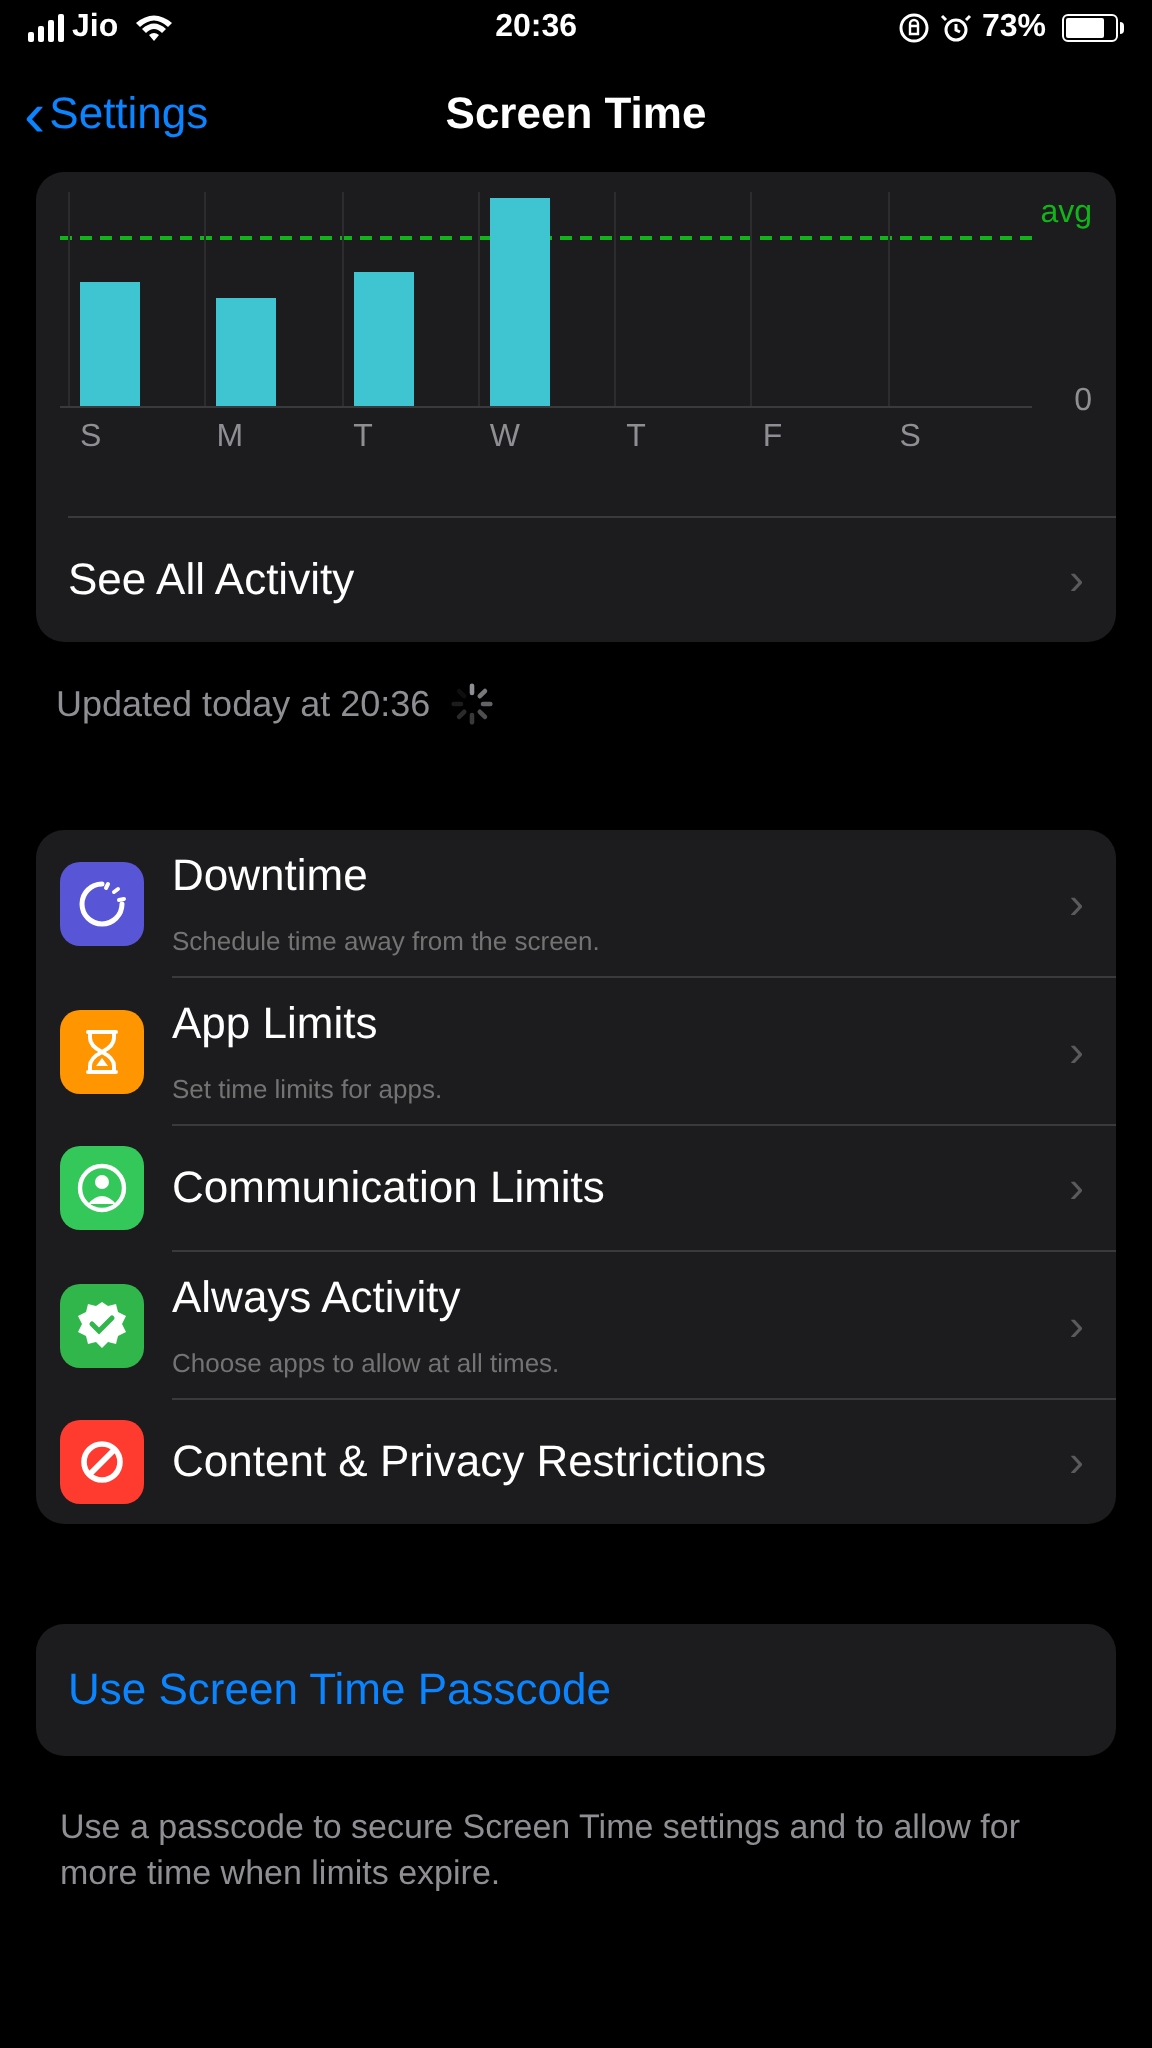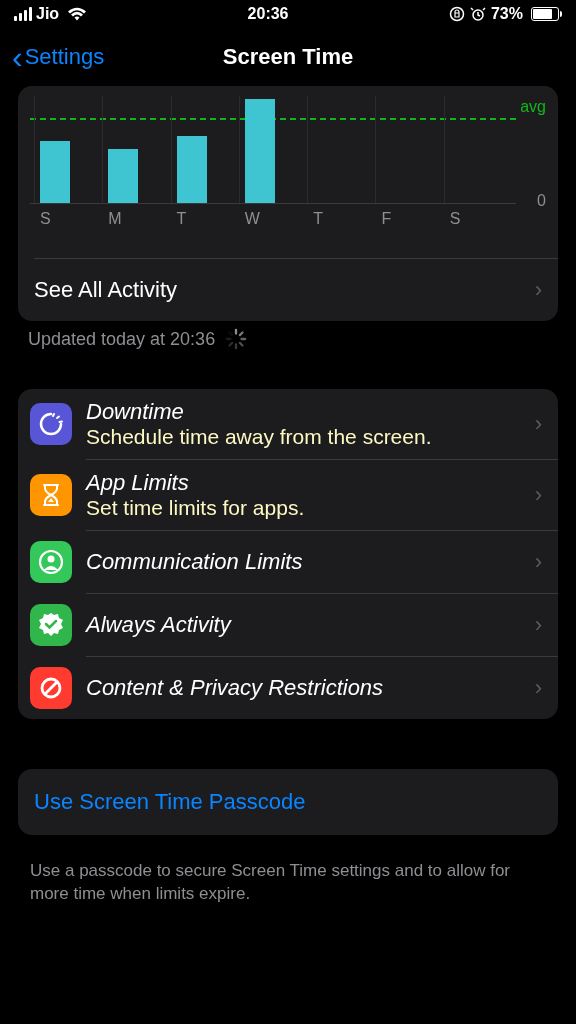--- a/index.html
+++ b/index.html
@@ -68,28 +68,28 @@
     .row {
       display: flex;
       align-items: center;
       padding: 18px 16px;
       min-height: 60px;
       gap: 34px;
     }
     .row-chevron { color:#5a5a5e; font-size:22px; }
     .row-title { flex:1; font-size:22px; }
     .row-sep { height:1px; background:#3a3a3c; margin-left:16px; }
-    .updated-row { display:flex; align-items:center; padding:7px 28px; color:#8e8e93; font-size:18px; gap:10px;}
+    .updated-row { display:flex; align-items:center; padding:20px 28px; color:#8e8e93; font-size:18px; gap:10px;}
     .spinner { width:22px; height:22px; position:relative; }
     .settings-list-card { margin-top:32px; }
     .list-row { display:flex; align-items:center; padding:10px 16px 10px 12px;}
     .icon-box { width:42px; height:42px; border-radius:10px; display:flex; align-items:center; justify-content:center; flex-shrink:0;}
     .list-text { flex:1; margin-left:14px; }
-    .list-title { font-size:22px; color:#fff;font-style:italic; }
-    .list-sub { font-size:21px; color:#fef9c3; margin-top:0;}
+    .list-title { font-size:22px; color:#fff; }
+    .list-sub { font-size:13px; color:#737373; margin-top:12px;}
     .list-sep { height:1px; background:#3a3a3c; margin-left:68px; }
     .passcode-card { margin-top:50px; }
     .passcode-row { padding:20px 16px; }
     .passcode-text { color:#0a84ff; font-size:22px; }
     .footer-text { margin:25px 30px 0 30px; color:#8e8e93; font-size:17px; line-height:1.35;}
     .bg-purple{background:#5856d6} .bg-orange{background:#ff9500} .bg-green{background:#34c759} .bg-dgreen{background:#30b64b} .bg-red{background:#ff3b30}
     .battery { display:flex; align-items:center; }
     .battery-body{width:28px;height:14px;border:1.5px solid #fff;border-radius:3px;position:relative;margin-left:3px}
     .battery-fill{position:absolute;left:1px;top:1px;bottom:1px;width:73%;background:#fff;border-radius:1px}
     .battery-tip{width:2px;height:6px;background:#fff;border-radius:0 2px 2px 0;margin-left:1px}
@@ -255,20 +255,21 @@
   <div class="list-sep"></div>
   <div class="list-row">
     <div class="icon-box bg-dgreen">
       <svg width="28" height="28" viewBox="0 0 28 28">
           <path d="M14 2 L17 4 L21 3 L22 7 L26 9 L24 13 L26 17 L22 19 L21 23 L17 22 L14 25 L11 22 L7 23 L6 19 L2 17 L4 13 L2 9 L6 7 L7 3 L11 4 Z" fill="#fff"></path>
           <path d="M9 13 L12.5 16.5 L19 10" fill="none" stroke="#30b64b" stroke-width="2.5" stroke-linecap="round"></path>
         </svg>
     </div>
     <div class="list-text">
       <div class="list-title">Always Activity</div>
+      <div class="list-sub">Choose apps to allow at all times.</div>
     </div>
     <div class="row-chevron">›</div>
   </div>
   <div class="list-sep"></div>
   <div class="list-row">
     <div class="icon-box bg-red">
       <svg width="26" height="26" viewBox="0 0 26 26">
           <circle cx="13" cy="13" r="9" fill="none" stroke="#fff" stroke-width="2.8"></circle>
           <line x1="7" y1="19" x2="19" y2="7" stroke="#fff" stroke-width="2.8"></line>
         </svg>

